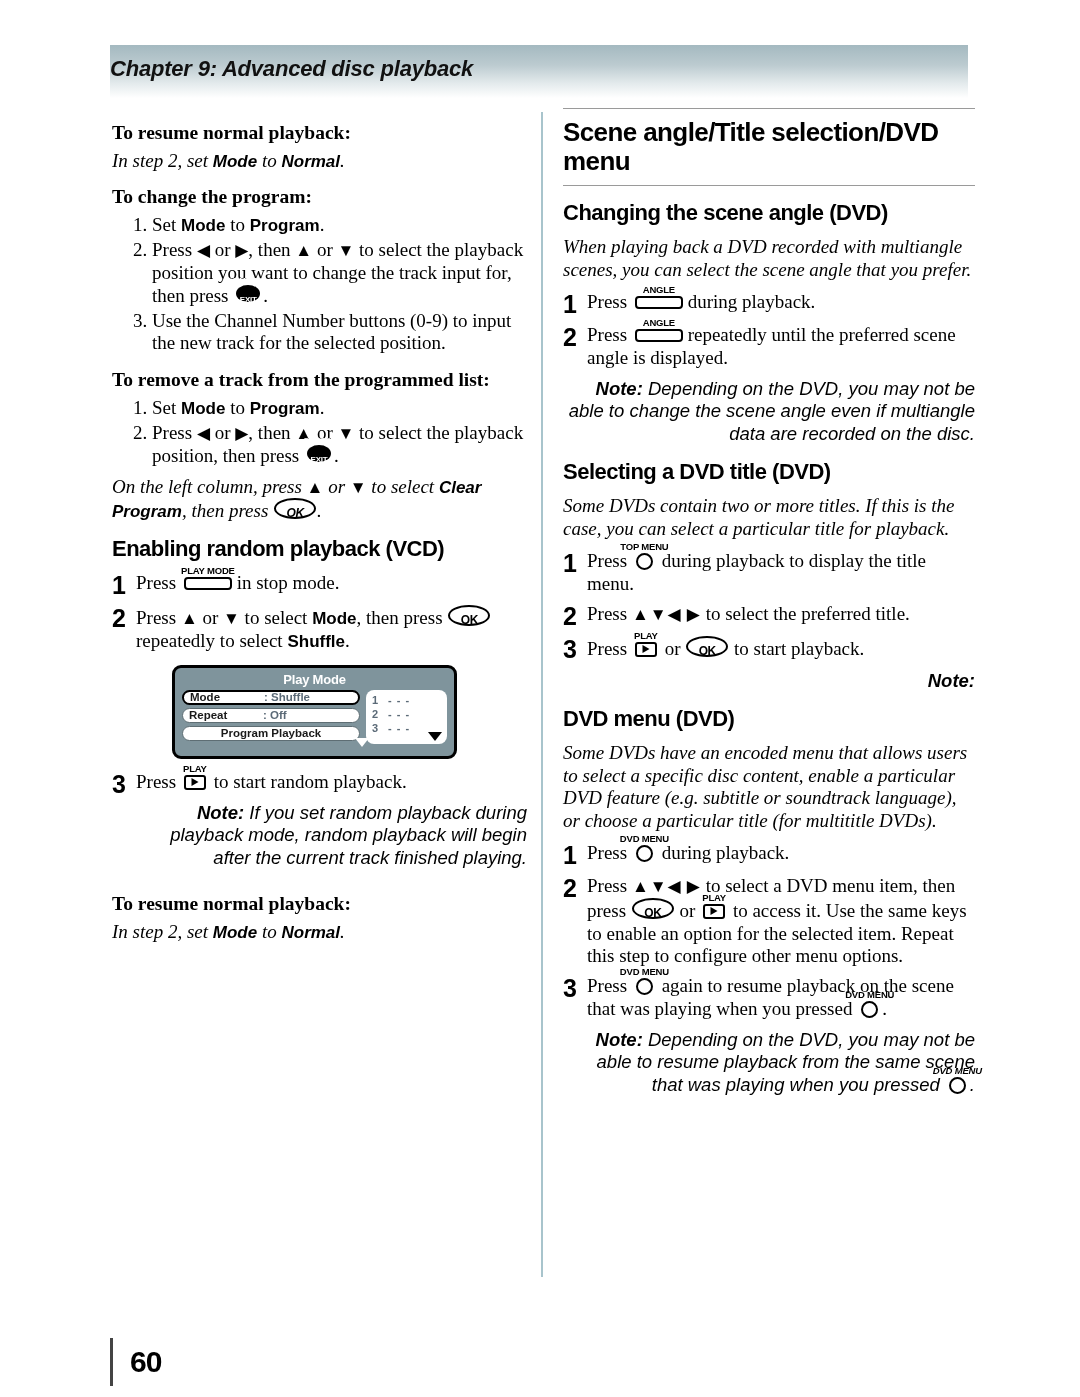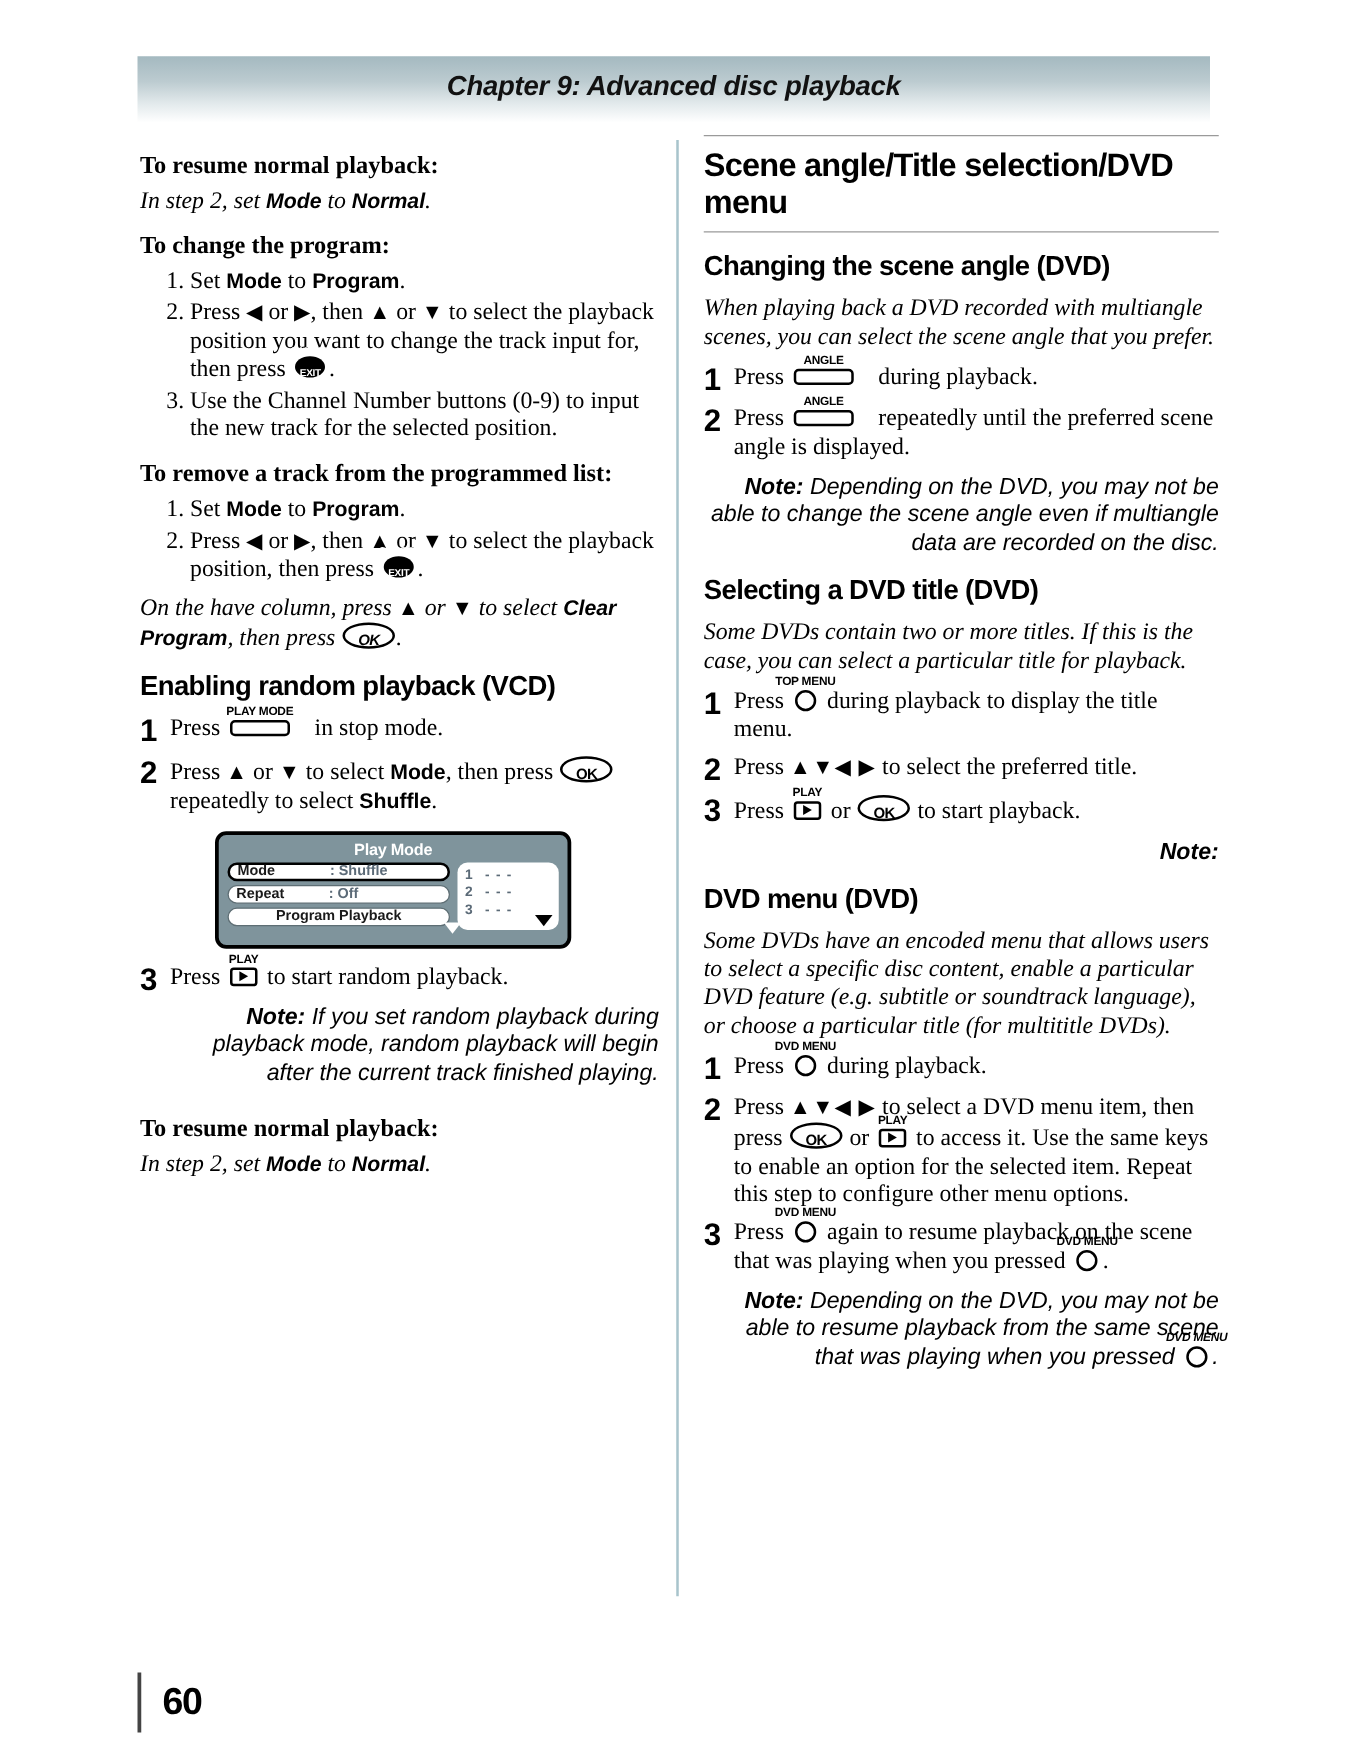--- a/index.html
+++ b/index.html
@@ -22,21 +22,21 @@
     left: 110px;
     top: 45px;
     width: 858px;
     height: 53px;
     background: linear-gradient(to bottom, #a4b9c0 0%, #bccbd0 38%, #e3eaec 72%, #ffffff 100%);
   }
   .chapter-title {
     position: absolute;
     left: 0; right: 0;
     top: 11px;
-    text-align: center;
+    text-align: left;
     font-family: "Liberation Sans", sans-serif;
     font-weight: bold;
     font-style: italic;
     font-size: 22px;
     letter-spacing: -0.2px;
     color: #111;
   }
 
   
   .col {
@@ -163,21 +163,21 @@
     line-height: 1;
     white-space: nowrap;
     letter-spacing: -0.2px;
   }
   
   .key-rect {
     width: 26px; height: 13px;
     border: 2px solid #000;
     border-radius: 4px;
     box-sizing: border-box;
-    margin: 0 15px -1px 3px;
+    margin: 0 0 -1px 3px;
     padding-left: 44px;
   }
   
   .key-play {
     width: 22px; height: 15px;
     border: 2px solid #000;
     border-radius: 3px;
     box-sizing: border-box;
     margin: 0 3px -2px 3px;
   }
@@ -355,21 +355,21 @@
     <li><span>Press </span><span class="arrow">◀</span><span> or </span><span class="arrow">▶</span><span>, then </span><span class="arrow">▲</span><span> or </span><span class="arrow">▼</span><span> to select the playback position you want to change the track input for, then press </span><span class="key key-exit"><span class="key-cap">CANCEL</span><span>EXIT</span></span><span>.</span></li>
     <li>Use the Channel Number buttons (0-9) to input the new track for the selected position.</li>
   </ol>
 
   <div class="bold-head">To remove a track from the programmed list:</div>
   <ol class="num">
     <li><span>Set </span><span class="ui">Mode</span><span> to </span><span class="ui">Program</span><span>.</span></li>
     <li><span>Press </span><span class="arrow">◀</span><span> or </span><span class="arrow">▶</span><span>, then </span><span class="arrow">▲</span><span> or </span><span class="arrow">▼</span><span> to select the playback position, then press </span><span class="key key-exit"><span class="key-cap">CANCEL</span><span>EXIT</span></span><span>.</span></li>
   </ol>
 
-  <p class="body"><span>On the have column, press </span><span class="arrow">▲</span><span> or </span><span class="arrow">▼</span><span> to select </span><span class="ui">Clear Program</span><span>, then press </span><span class="key key-ok"><span>OK</span></span><span>.</span></p>
+  <p class="body"><span>On the left column, press </span><span class="arrow">▲</span><span> or </span><span class="arrow">▼</span><span> to select </span><span class="ui">Clear Program</span><span>, then press </span><span class="key key-ok"><span>OK</span></span><span>.</span></p>
 
   <div class="sub-title">Enabling random playback (VCD)</div>
 
   <div class="step">
     <div class="step-num">1</div>
     <div class="step-txt"><span>Press </span><span class="key key-rect"><span class="key-cap">PLAY MODE</span></span><span> in stop mode.</span></div>
   </div>
 
   <div class="step">
     <div class="step-num">2</div>

